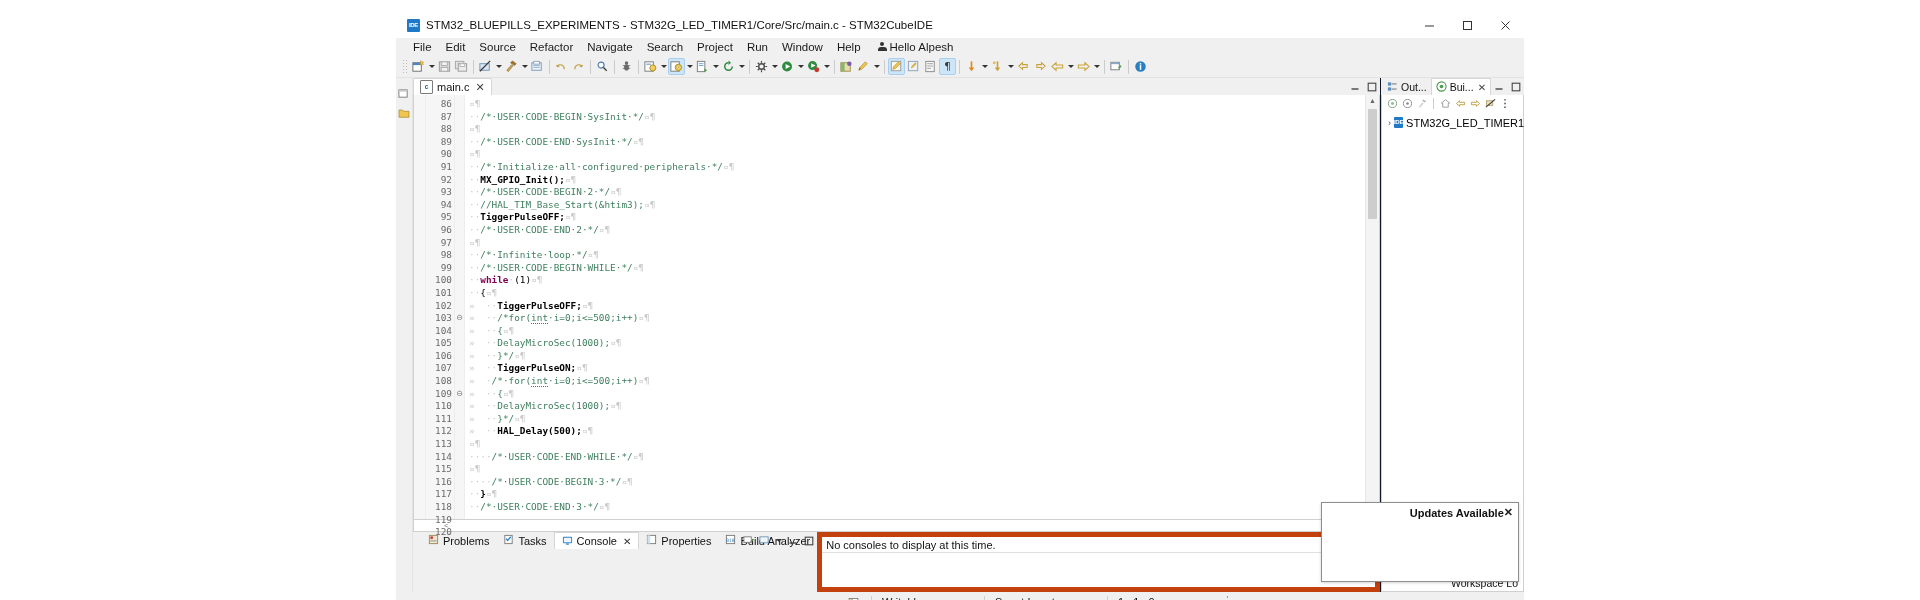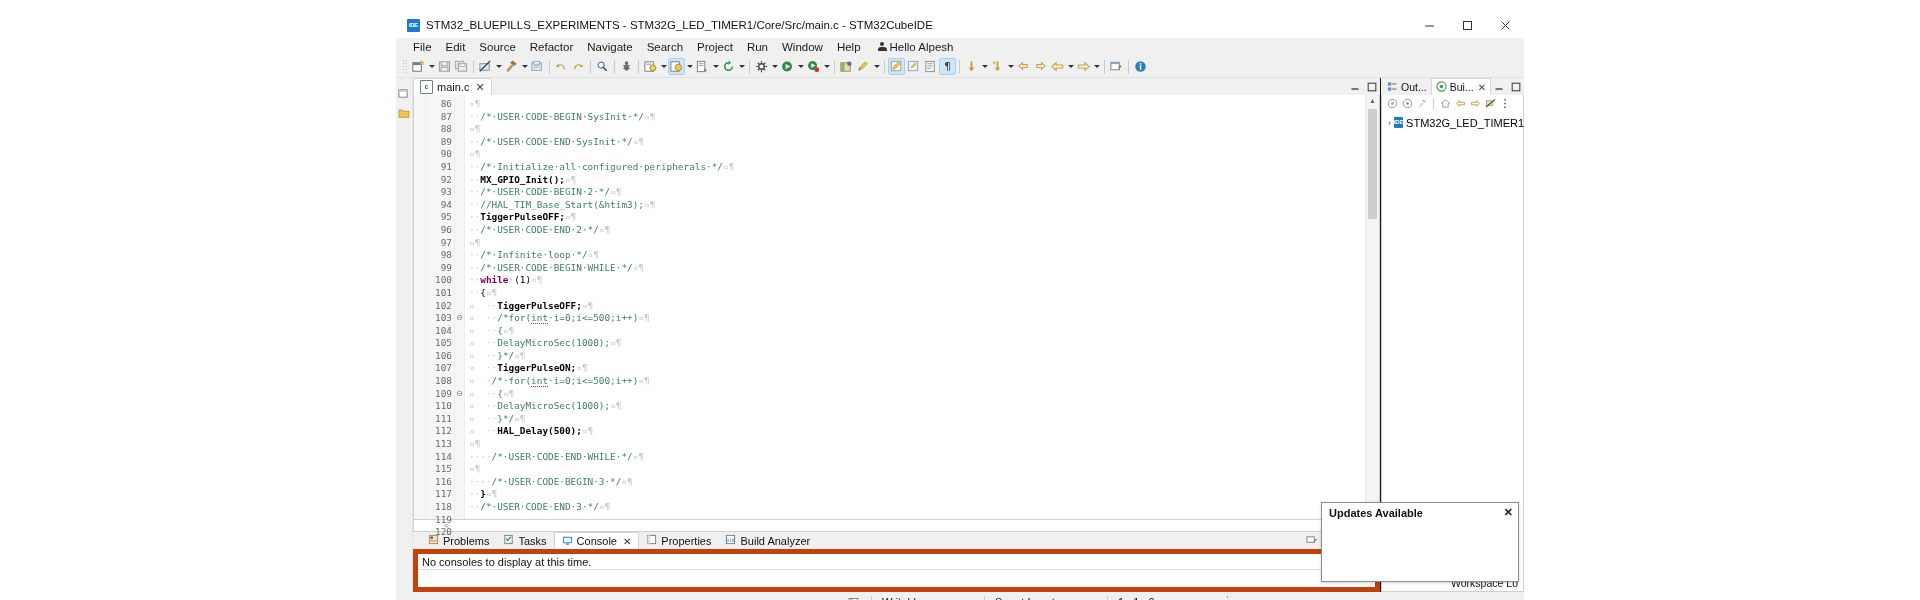--- a/index.html
+++ b/index.html
@@ -164,21 +164,21 @@
     padding-top:4px;font-size:11px;
   }
   .tnode{display:flex;align-items:center;gap:3px;padding-left:6px;height:15px;}
   .tw{font-size:9px;color:#555;width:8px;}
   .tbadge{
     width:13px;height:11px;background:#1e7ac8;border-radius:1px;color:#fff;
     font-size:6px;line-height:11px;text-align:center;font-weight:bold;letter-spacing:-0.3px;
   }
 
   
-  .bottom{flex:0 0 60px;height:60px;background:#f0f0f0;display:flex;flex-direction:column;}
+  .bottom{flex:0 0 60px;height:60px;background:#f0f0f0;display:flex;flex-direction:row;}
   .btabs{
     height:17px;display:flex;align-items:center;gap:0;padding-left:8px;position:relative;
   }
   .btab{display:flex;align-items:center;gap:4px;padding:0 7px;height:16px;font-size:11px;color:#111;}
   .btab.sel{background:#fff;border:1px solid #d6d6d6;border-bottom:none;}
   .btab .xclose{font-size:10px;color:#333;margin-left:2px;}
   .bctrl{position:absolute;right:2px;top:1px;display:flex;gap:4px;align-items:center;height:15px;}
   .bcontent{
     flex:1 1 auto;background:#fff;border:5px solid #c2410c;
     font-size:11px;color:#111;padding:2px 0 0 4px;position:relative;
@@ -200,21 +200,21 @@
     background-size:3px 4px;margin:0 6px;
   }
 
   
   .notif{
     position:absolute;left:1321px;top:502px;width:196px;height:78px;
     background:#fff;border:1px solid #8d8d8d;box-shadow:0 1px 3px rgba(0,0,0,.18);
     z-index:50;
   }
   .notif-head{
-    height:19px;display:flex;align-items:center;justify-content:space-between;
+    height:19px;display:flex;align-items:center;justify-content:flex-end;
     padding:0 5px 0 7px;font-size:11px;font-weight:bold;color:#111;
   }
   .notif-x{font-size:11px;font-weight:bold;color:#222;cursor:pointer;}
   .notif-body{padding:2px 7px 0 7px;font-size:10.4px;color:#111;line-height:12.4px;}
   .notif-body p{margin:0;}
   .notif-body .gap{height:6px;}
   .notif-link{color:#0a48a0;text-decoration:underline;cursor:pointer;}
   .wslog{position:absolute;right:6px;bottom:23px;font-size:10.5px;color:#111;}
 </style>
 </head>

